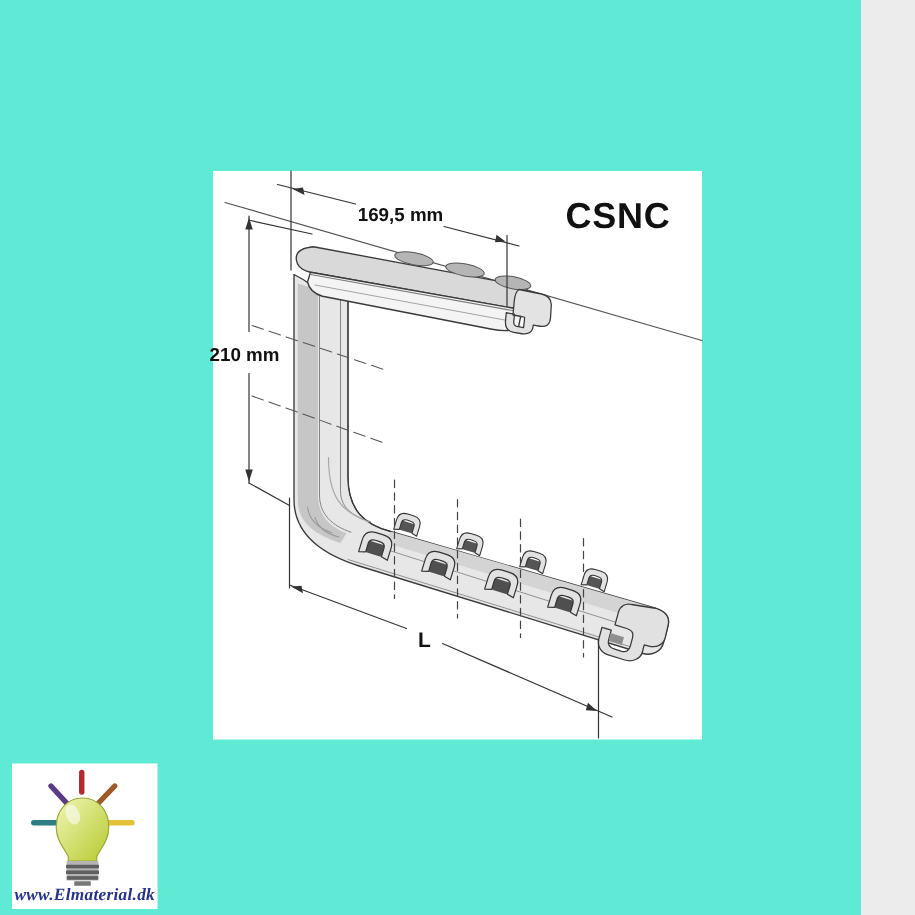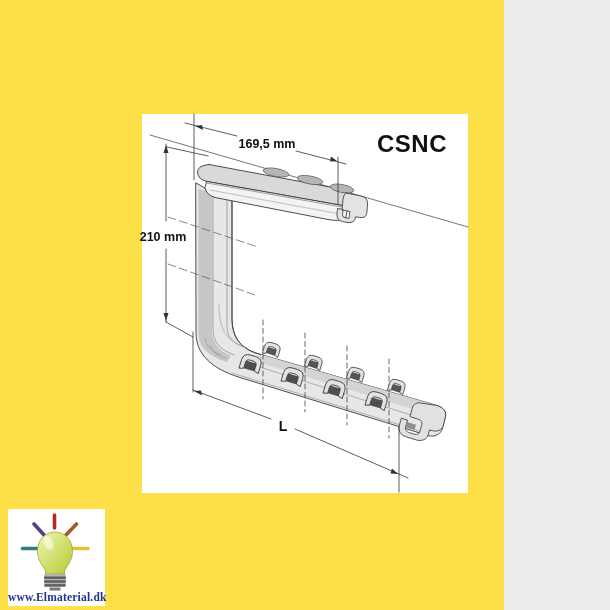--- a/index.html
+++ b/index.html
@@ -1,29 +1,29 @@
 <!DOCTYPE html>
 <html><head>
 <meta charset="utf-8">
 <style>
   html,body{margin:0;padding:0;background:#ececec;}
   .page{
-    position:relative;width:504px;height:610px;background:#fde047;
+    position:relative;width:574px;height:610px;background:#5eead4;
     font-family:"Liberation Sans",sans-serif;overflow:hidden;
   }
   .drawing-svg{position:absolute;left:0;top:0;}
   .drawing-svg path,.drawing-svg line{stroke-linejoin:round;stroke-linecap:round;}
   .dim-label{font-family:"Liberation Sans",sans-serif;font-weight:bold;fill:#111;}
   .logo-box{
     position:absolute;left:8px;top:509px;width:97px;height:97px;background:#ffffff;
   }
   .logo-text{
     position:absolute;left:0;right:0;bottom:3px;text-align:center;
     font-family:"Liberation Serif",serif;font-weight:bold;font-size:11.5px;
-    color:#26338c;letter-spacing:.2px;
+    color:#26338c;letter-spacing:.2px;font-style:italic;
   }
 </style>
 </head>
 <body>
 
 <div class="page">
 
   <svg class="drawing-svg" width="610" height="610" viewBox="0 0 610 610">
 
     <rect x="142" y="114" width="326" height="379" fill="#ffffff"></rect>

